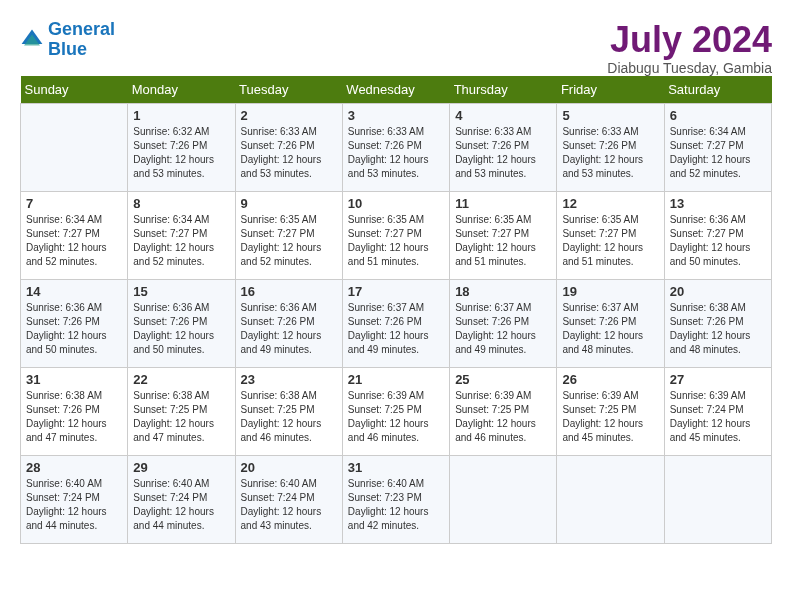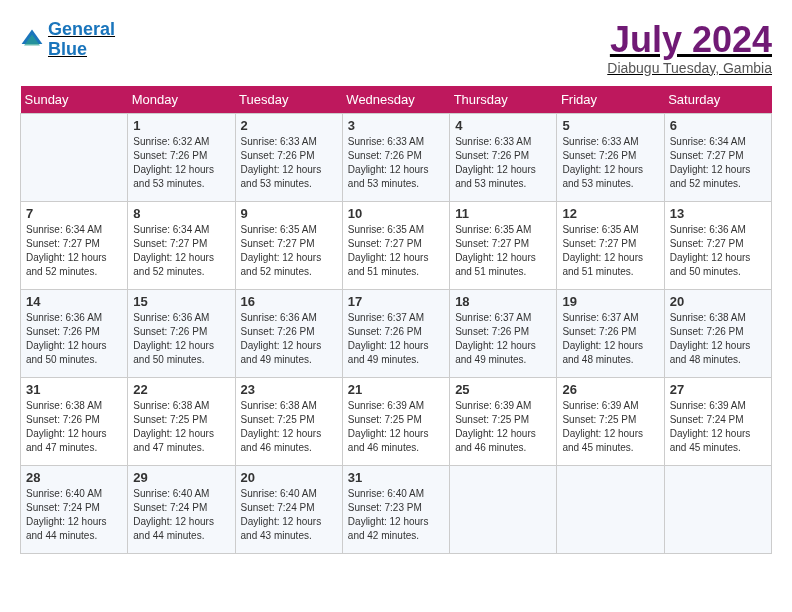--- a/index.html
+++ b/index.html
@@ -7,22 +7,20 @@
       font-family: Arial, sans-serif;
       background: #fff;
       width: 792px;
       min-height: 612px;
       padding: 20px;
     }
     .header {
       display: flex;
       justify-content: space-between;
       align-items: flex-start;
-      margin-bottom: 10px;
-      text-decoration: underline;
     }
     .logo {
       display: flex;
       align-items: center;
       gap: 4px;
     }
     .logo-text {
       font-size: 18px;
       font-weight: bold;
       color: #333;
@@ -47,21 +45,21 @@
     .location {
       font-size: 14px;
       color: #555;
     }
     table {
       width: 100%;
       border-collapse: collapse;
       font-size: 11px;
     }
     thead tr th {
-      background-color: #be185d;
+      background-color: #4d7c0f;
       color: #fff;
       padding: 6px 4px;
       text-align: left;
       font-size: 13px;
       font-weight: normal;
     }
     tbody tr td {
       border: 1px solid #ccc;
       vertical-align: top;
       padding: 4px 5px;

